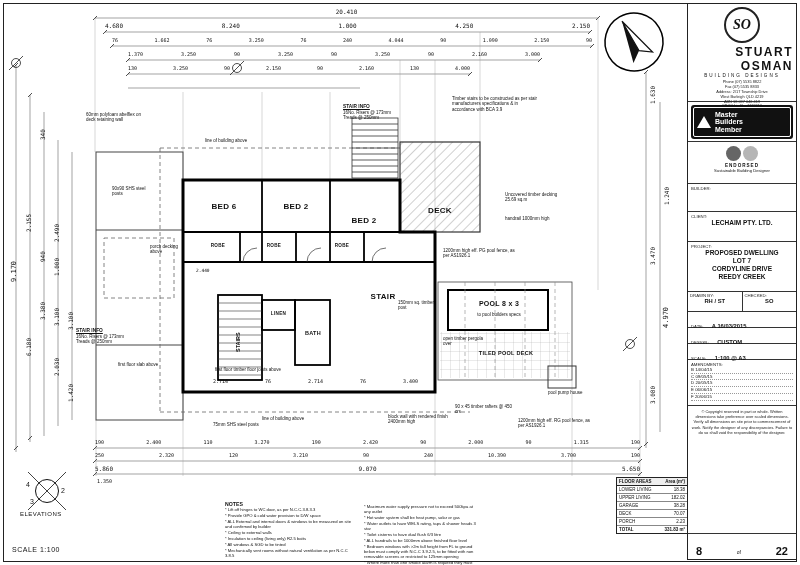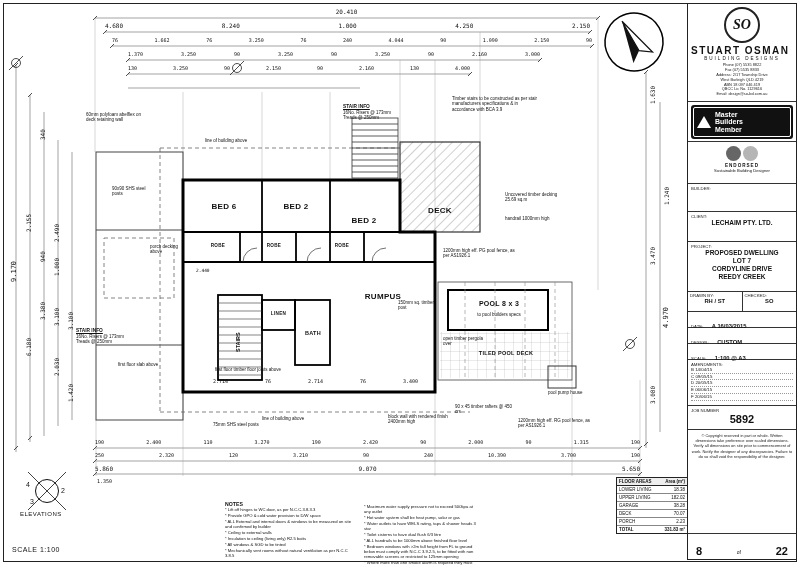--- a/index.html
+++ b/index.html
@@ -22,21 +22,21 @@
   .fa{position:absolute;border:1px solid #222;font-size:4.5px;background:#fff;}
   .fa-hdr{display:flex;justify-content:space-between;font-weight:bold;border-bottom:.8px solid #222;padding:1px 2px;background:#eee;}
   .fa-row{display:flex;justify-content:space-between;padding:1px 2px;border-bottom:.5px solid #888;}
   .fa-total{display:flex;justify-content:space-between;padding:1px 2px;font-weight:bold;}
   .gfp-title{position:absolute;font-weight:bold;font-size:12.5px;letter-spacing:.5px;border-bottom:1.3px solid #111;padding-bottom:2px;width:205px;}
   
   .tb{position:absolute;left:687px;top:3px;width:110px;height:557px;border:1.5px solid #222;display:flex;flex-direction:column;box-sizing:border-box;background:#fff;}
   .tb-sec{border-bottom:1px solid #333;padding:2px 3px;position:relative;box-sizing:border-box;flex:none;}
   .tb-label{font-size:4.3px;color:#222;}
   .so-circle{width:32px;height:32px;border:2px solid #222;border-radius:50%;margin:1px auto 2px auto;display:flex;align-items:center;justify-content:center;font-family:"Liberation Serif",serif;font-style:italic;font-size:14px;font-weight:bold;}
-  .so-name{text-align:left;font-size:10px;font-weight:bold;letter-spacing:1.5px;}
+  .so-name{text-align:right;font-size:12px;font-weight:bold;letter-spacing:1.5px;}
   .so-sub{text-align:center;font-size:4.6px;letter-spacing:2px;margin-bottom:2px;}
   .contact{text-align:center;font-size:3.9px;line-height:1.25;color:#222;}
   .mb-box{background:#111;border-radius:3px;margin:2px;padding:2px;}
   .mb-inner{border:1px solid #fff;border-radius:2px;display:flex;align-items:center;gap:4px;padding:3px;color:#fff;}
   .mb-tri{width:0;height:0;border-left:7px solid transparent;border-right:7px solid transparent;border-bottom:12px solid #fff;}
   .mb-text{font-size:7px;font-weight:bold;line-height:1.05;}
   .bdaq-logo{font-family:"Liberation Serif",serif;font-size:16px;font-weight:bold;text-align:center;border:1px solid #555;width:30px;margin:2px auto;line-height:1.2;}
   .bdaq-lines{text-align:center;font-size:4.2px;line-height:1.2;}
   .qm{text-align:center;font-size:4.6px;font-weight:bold;letter-spacing:.5px;}
   .endorsed-circles{display:flex;justify-content:center;gap:2px;margin:2px 0;}
@@ -312,21 +312,21 @@
   <span class="vtext big" style="left:663px;top:328px;">4.970</span>
   <span class="vtext" style="left:650px;top:404px;">3.080</span>
 
   <div class="room-label" style="left:196px;top:202px;width:56px;">BED 6</div>
   <div class="room-label" style="left:268px;top:202px;width:56px;">BED 2</div>
   <div class="room-label" style="left:336px;top:216px;width:56px;">BED 2</div>
   <div class="room-label" style="left:412px;top:206px;width:56px;">DECK</div>
   <div class="room-label sm" style="left:198px;top:243px;width:40px;">ROBE</div>
   <div class="room-label sm" style="left:254px;top:243px;width:40px;">ROBE</div>
   <div class="room-label sm" style="left:322px;top:243px;width:40px;">ROBE</div>
-  <div class="room-label" style="left:348px;top:292px;width:70px;">RUMPUS</div>
+  <div class="room-label" style="left:348px;top:292px;width:70px;">STAIR</div>
   <span class="vtext" style="left:236px;top:352px;font-weight:bold;font-family:'Liberation Sans',sans-serif;font-size:5.5px;">STAIRS</span>
   <div class="room-label" style="left:298px;top:330px;width:30px;font-size:5.5px;">BATH</div>
   <div class="room-label sm" style="left:262px;top:311px;width:33px;">LINEN</div>
   <div class="room-label" style="left:455px;top:300px;width:88px;font-size:7px;">POOL 8 x 3</div>
   <div class="room-label" style="left:450px;top:350px;width:112px;font-size:5.5px;">TILED POOL DECK</div>
 
   <div class="ann" style="left:86px;top:112px;width:58px;">60mm polyfoam abelflex on deck retaining wall</div>
   <div class="ann" style="left:205px;top:138px;width:80px;">line of building above</div>
   <div class="ann" style="left:343px;top:104px;width:58px;">
     <div class="hd">STAIR INFO</div>
@@ -498,24 +498,20 @@
     <div class="tb-sec" style="height:46px;">
       <div class="tb-label">AMENDMENTS:</div>
       <div>
           <div class="amend-item">B 14/04/15</div>
           <div class="amend-item">C 09/05/15</div>
           <div class="amend-item">D 20/05/15</div>
           <div class="amend-item">E 06/06/15</div>
           <div class="amend-item">F 20/06/15</div>
         </div>
     </div>
-    <div class="tb-sec" style="height:24px;">
-      <div class="tb-label">JOB NUMBER</div>
-      <div class="job-num">5892</div>
-    </div>
     <div class="copyright">© Copyright reserved in part or whole. Written dimensions take preference over scaled dimensions. Verify all dimensions on site prior to commencement of work. Notify the designer of any discrepancies. Failure to do so shall void the responsibility of the designer.</div>
     <div class="tb-sec sheetnum" style="height:26px;border-bottom:none;border-top:1px solid #333;">
       <span class="big">8</span>
       <span class="of">of</span>
       <span class="big">22</span>
     </div>
   </div>
 </div>
 
 </body></html>

